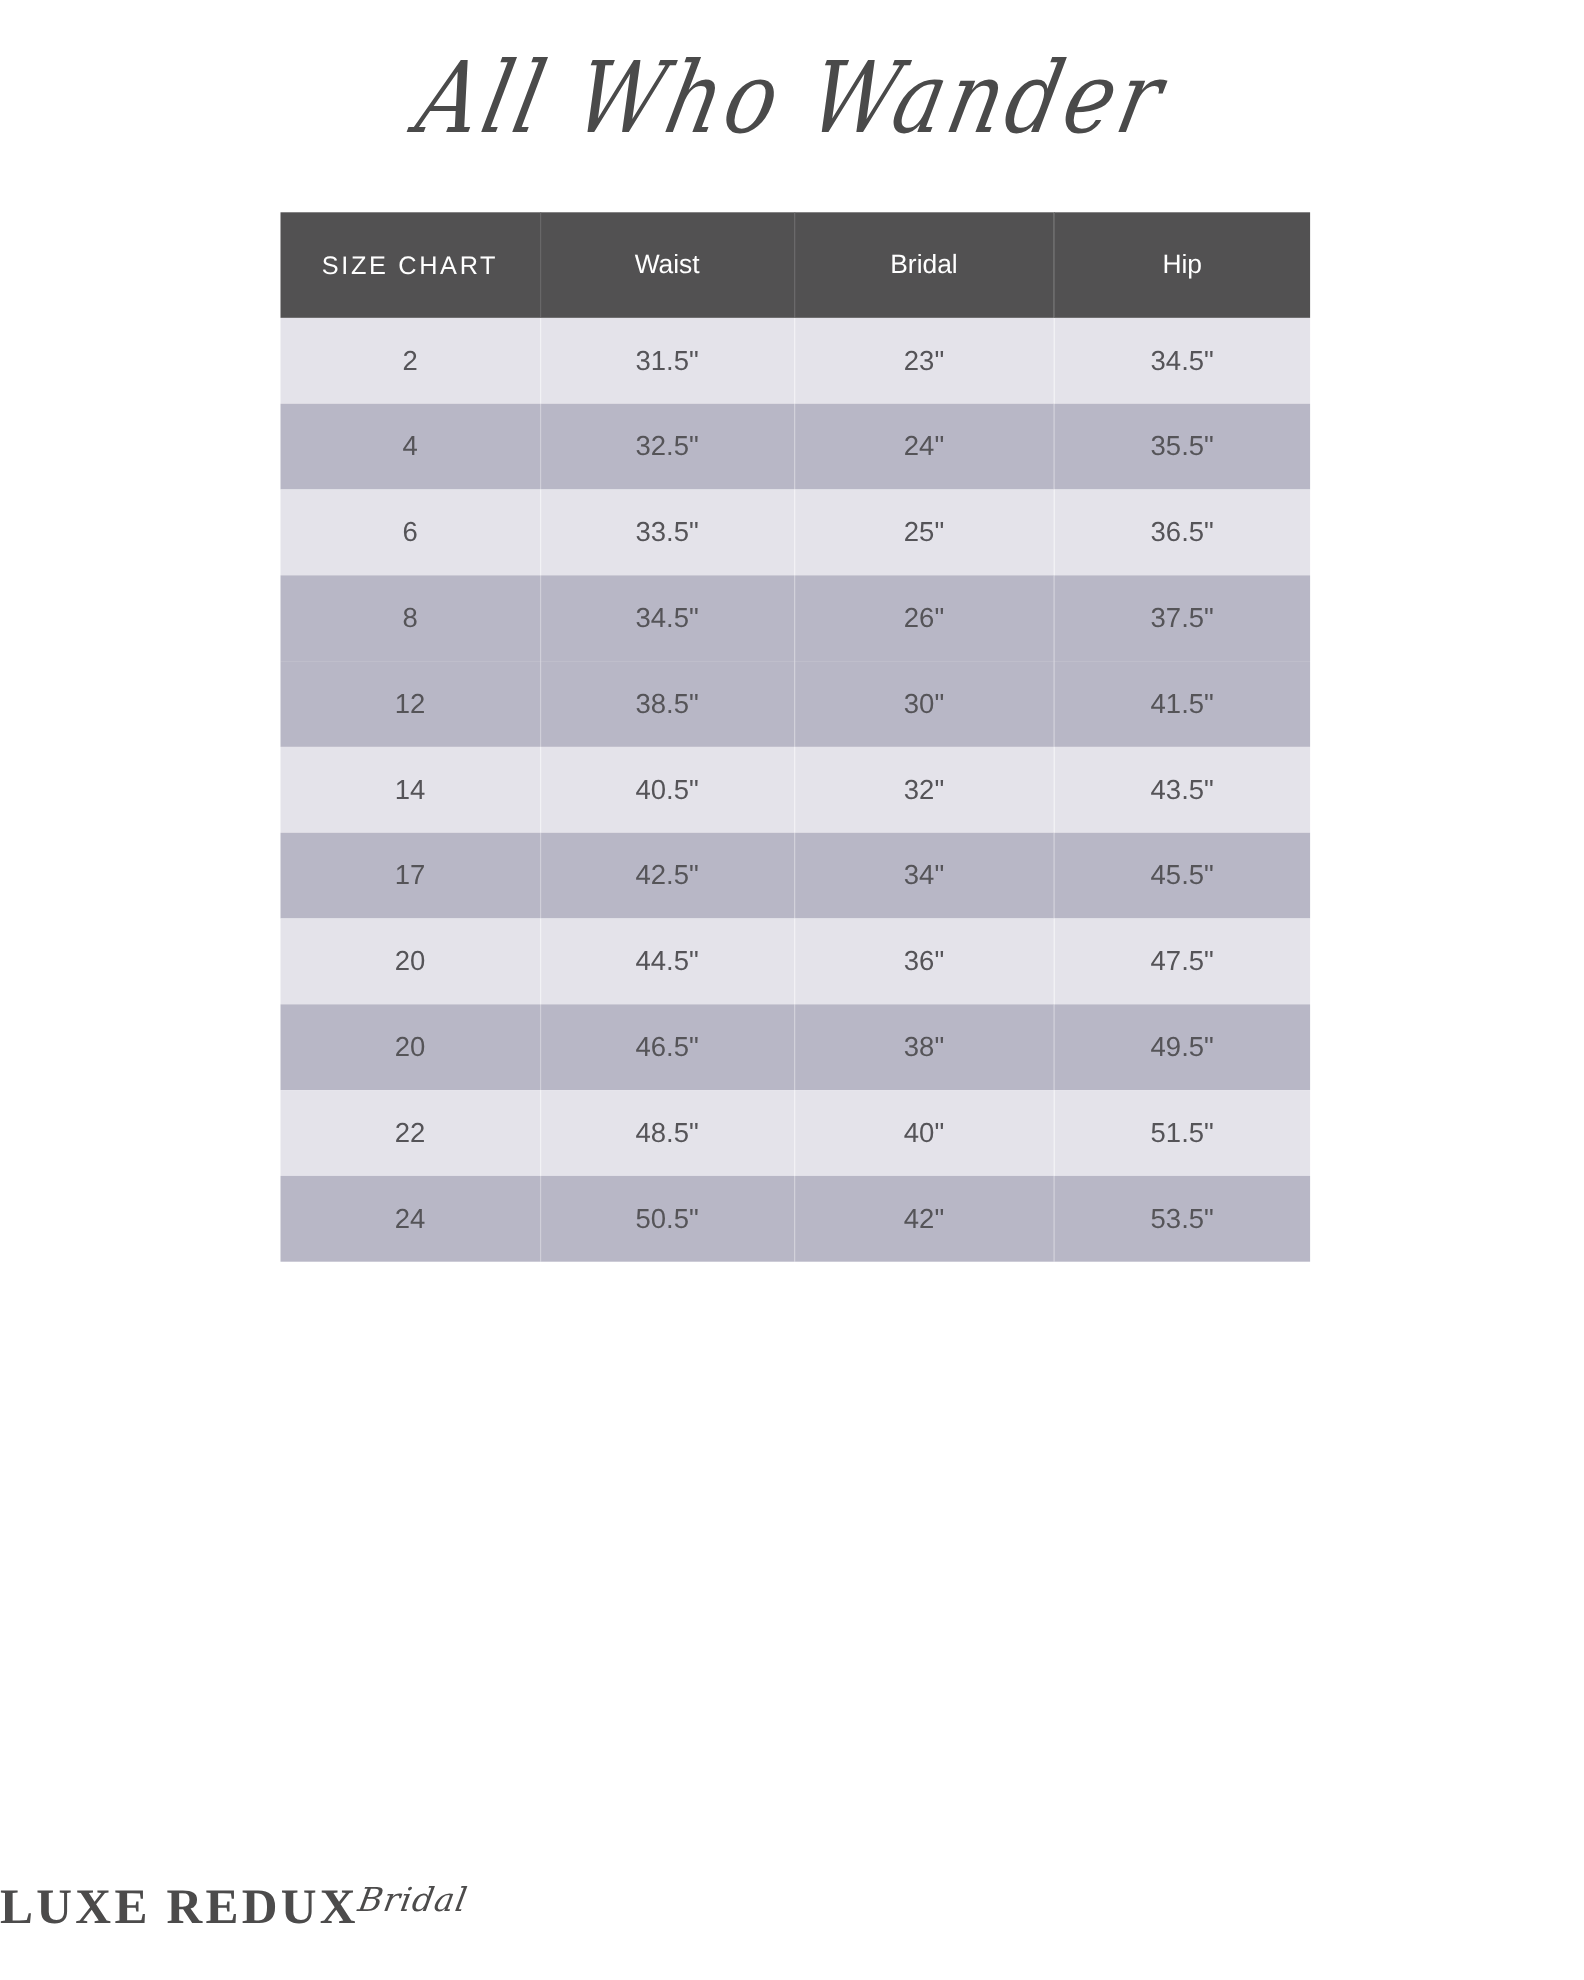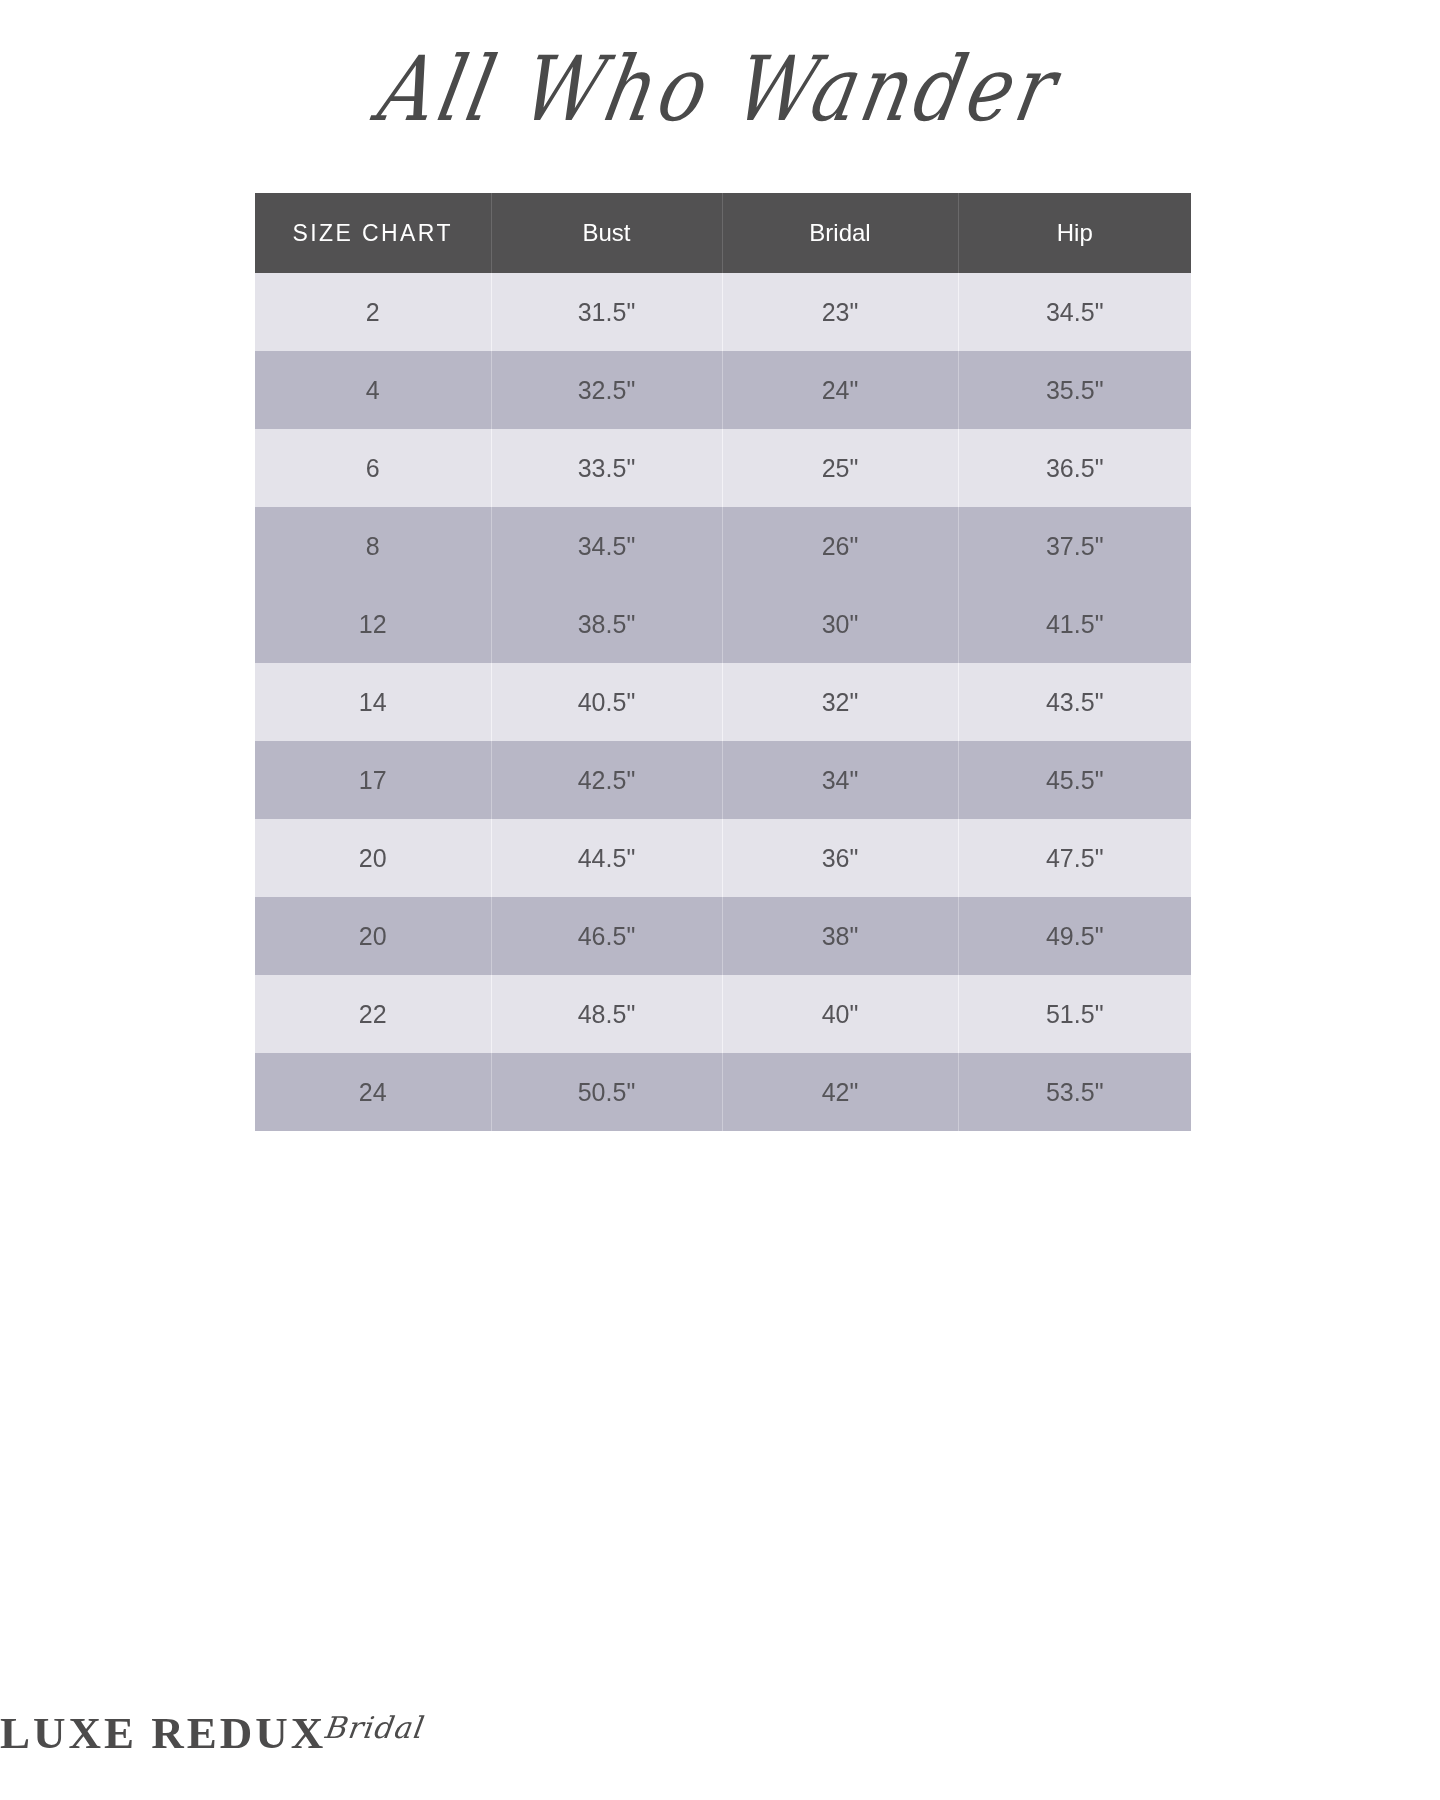--- a/index.html
+++ b/index.html
@@ -46,21 +46,21 @@
     table-layout:fixed;
   }
   table.size-chart col.c-size  { width:236px; }
   table.size-chart col.c-bust  { width:231px; }
   table.size-chart col.c-waist { width:236px; }
   table.size-chart col.c-hip   { width:233px; }
 
   thead th {
     background:#525152;
     color:#ffffff;
-    height:80px;
+    height:96px;
     font-weight:400;
     font-size:24px;
     text-align:center;
     vertical-align:middle;
     border-right:1px solid #6a696a;
   }
   thead th:last-child { border-right:none;margin-left:33px; }
   thead th.size-head {
     font-size:23px;
     letter-spacing:2.4px;
@@ -126,21 +126,21 @@
     <table class="size-chart">
       <colgroup>
         <col class="c-size">
           <col class="c-bust">
           <col class="c-waist">
           <col class="c-hip">
       </colgroup>
       <thead>
         <tr>
           <th class="size-head">SIZE CHART</th>
-          <th>Bust</th>
+          <th>Waist</th>
           <th>Bridal</th>
           <th>Hip</th>
         </tr>
       </thead>
       <tbody>
         <tr class="row-light">
           <td>2</td>
           <td>31.5"</td>
           <td>23"</td>
           <td>34.5"</td>

